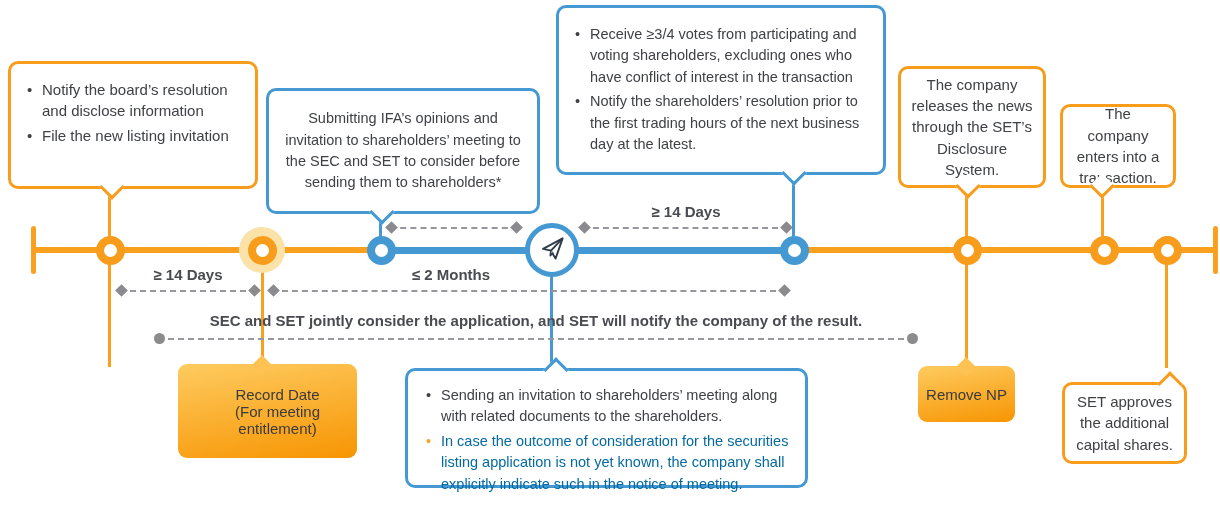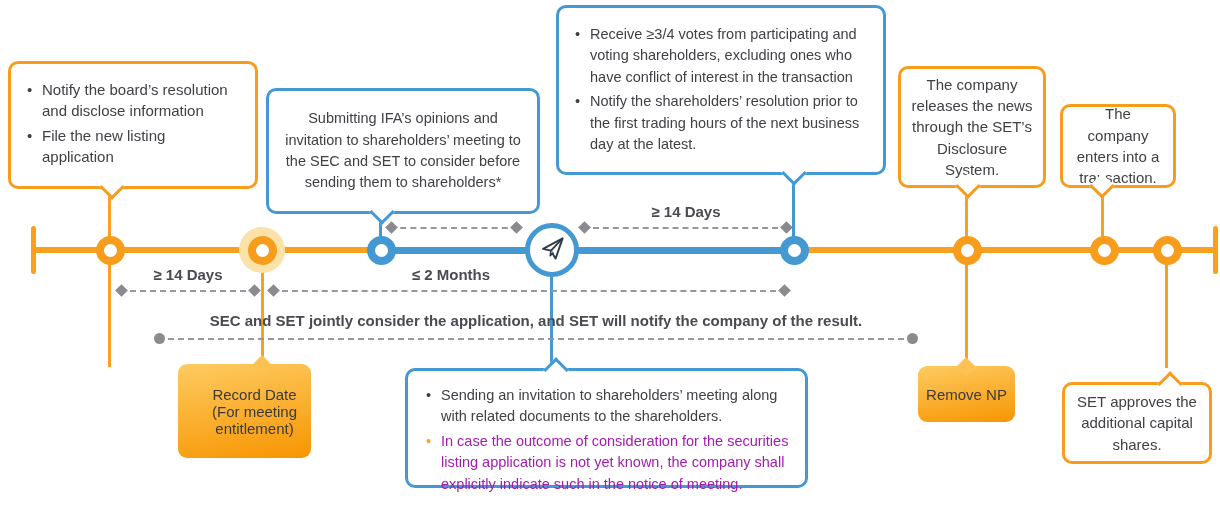--- a/index.html
+++ b/index.html
@@ -38,21 +38,21 @@
   .callout.blue   .tail.bottom { border-right:3px solid #4499D3; border-bottom:3px solid #4499D3; }
   .callout.orange .tail.top { border-left:3px solid #F89C1C; border-top:3px solid #F89C1C; }
   .callout.blue   .tail.top { border-left:3px solid #4499D3; border-top:3px solid #4499D3; }
 
   .ctr { display:flex; align-items:center; justify-content:center;
          text-align:center; padding:6px 10px; height:100%; box-sizing:border-box; }
 
   ul.bullets { margin:0; padding:0; list-style:none; }
   ul.bullets li { position:relative; padding-left:17px; margin:0 0 3px 0; }
   ul.bullets li::before { content:"\2022"; position:absolute; left:2px; top:0; }
-  ul.bullets li.orange { color:#a21caf; }
+  ul.bullets li.orange { color:#0369a1; }
   ul.bullets li.orange::before { color:#F7A41F; }
 
   
   .fill-box { position:absolute; box-sizing:border-box; z-index:6;
           background:linear-gradient(170deg,#FECB60 0%,#F79502 100%);
           border-radius:9px; color:#3A3A3C; font-size:15px;
           display:flex; flex-direction:column; align-items:center; justify-content:center;
           text-align:center; padding:4px 8px; }
   .fill-box .tail { position:absolute; width:14px; height:14px; background:#FDC252;
           transform:rotate(45deg); top:-6px; z-index:5; }
@@ -134,21 +134,21 @@
 
   <div class="dur-label" style="left:536px; top:312px;">SEC and SET jointly consider the application, and SET will notify the company of the result.</div>
   <div class="arrow" style="left:158px; top:338px; width:756px;">
     <span class="cir l"></span>
     <span class="cir r"></span>
   </div>
 
   <div class="callout orange fs15" style="left:8px; top:45px; width:250px; height:128px; padding:15px 14px;">
     <ul class="bullets">
       <li>Notify the board’s resolution and disclose information</li>
-      <li>File the new listing application</li>
+      <li>File the new listing invitation</li>
     </ul>
     <span class="tail bottom" style="left:92px;"></span>
   </div>
 
   <div class="callout blue fs14" style="left:266px; top:52px; width:274px; height:126px;margin-top:36px;">
     <div class="ctr">Submitting IFA’s opinions and invitation to shareholders’ meeting to the SEC and SET to consider before sending them to shareholders*</div>
     <span class="tail bottom" style="left:104px;"></span>
   </div>
 
   <div class="callout blue fs14" style="left:556px; top:5px; width:330px; height:170px; padding:16px 14px;">
@@ -163,37 +163,37 @@
     <div class="ctr">The company releases the news through the SET’s Disclosure System.</div>
     <span class="tail bottom" style="left:58px;"></span>
   </div>
 
   <div class="callout orange fs15" style="left:1060px; top:88px; width:116px; height:84px;">
     <div class="ctr">The company enters into a transaction.</div>
     <span class="tail bottom" style="left:30px;"></span>
   </div>
 
 
-  <div class="fill-box" style="left:178px; top:364px; width:133px; height:94px;padding-left:28px;">
+  <div class="fill-box" style="left:178px; top:364px; width:179px; height:94px;padding-left:28px;">
     <span class="tail" style="left:77px;"></span>
     <span>Record Date</span>
     <span>(For meeting entitlement)</span>
   </div>
 
   <div class="callout blue fs14" style="left:405px; top:368px; width:403px; height:120px; padding:14px 16px;">
     <ul class="bullets">
       <li>Sending an invitation to shareholders’ meeting along with related documents to the shareholders.</li>
       <li class="orange">In case the outcome of consideration for the securities listing application is not yet known, the company shall explicitly indicate such in the notice of meeting.</li>
     </ul>
     <span class="tail top" style="left:139px;"></span>
   </div>
 
   <div class="fill-box" style="left:918px; top:366px; width:97px; height:56px;">
     <span class="tail" style="left:41px;"></span>
     <span>Remove NP</span>
   </div>
 
-  <div class="callout orange fs15" style="left:1062px; top:366px; width:150px; height:82px;">
+  <div class="callout orange fs15" style="left:1062px; top:366px; width:125px; height:82px;">
     <div class="ctr">SET approves the additional capital shares.</div>
     <span class="tail top" style="left:96px;"></span>
   </div>
 
 </div>
 
 </body></html>

